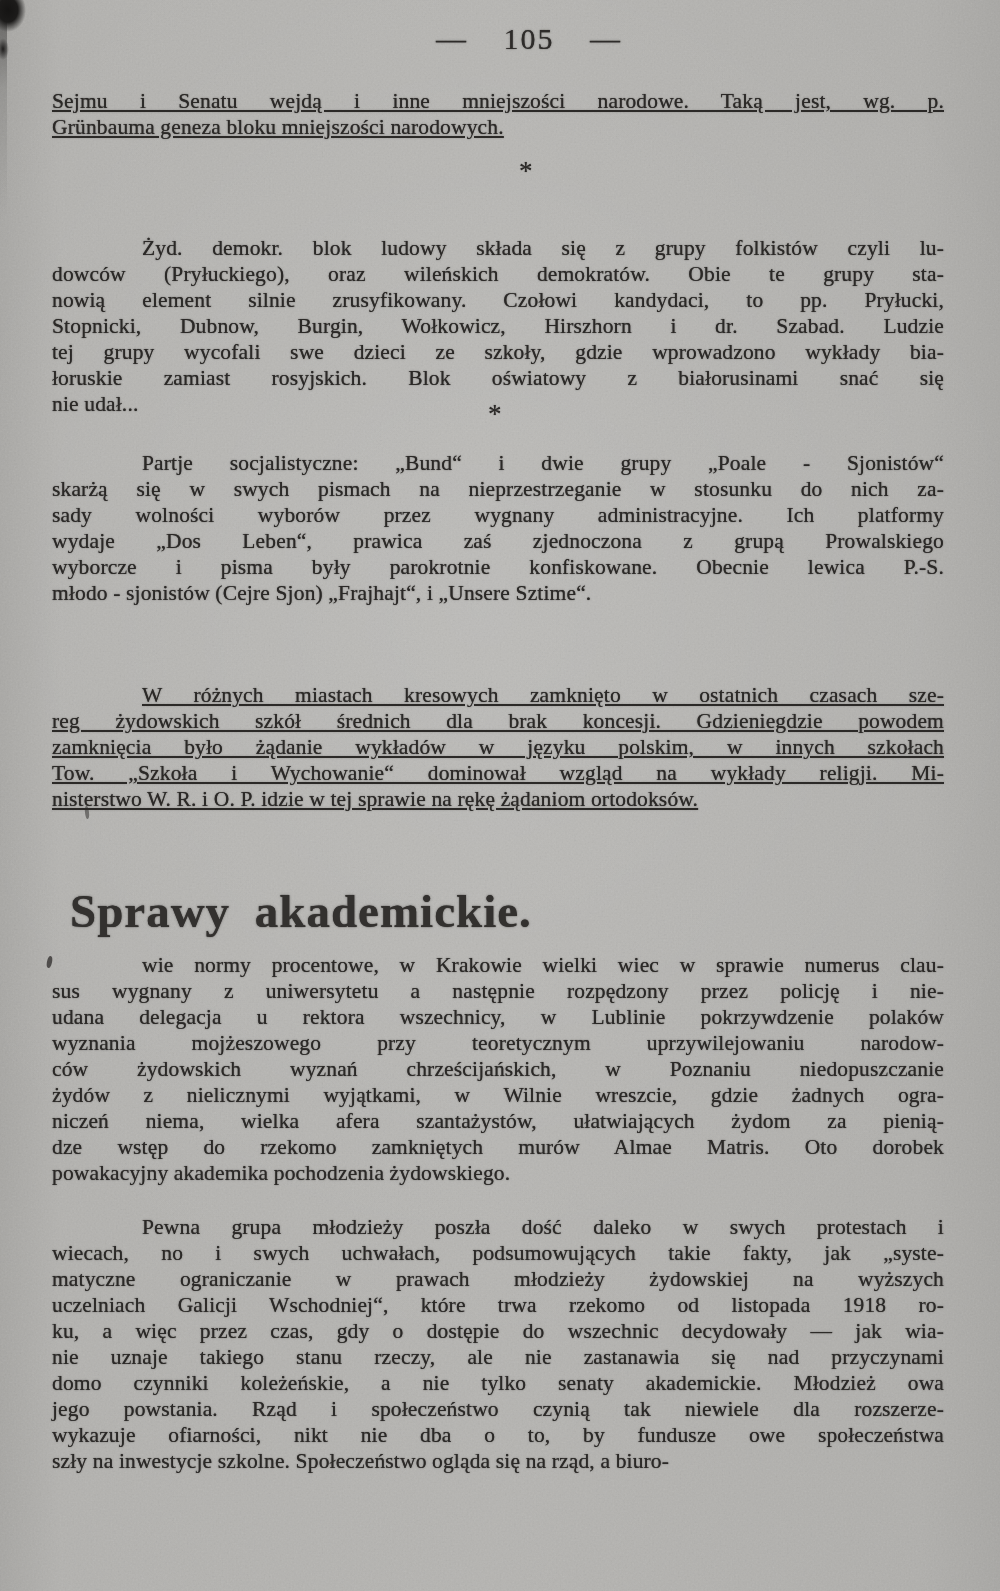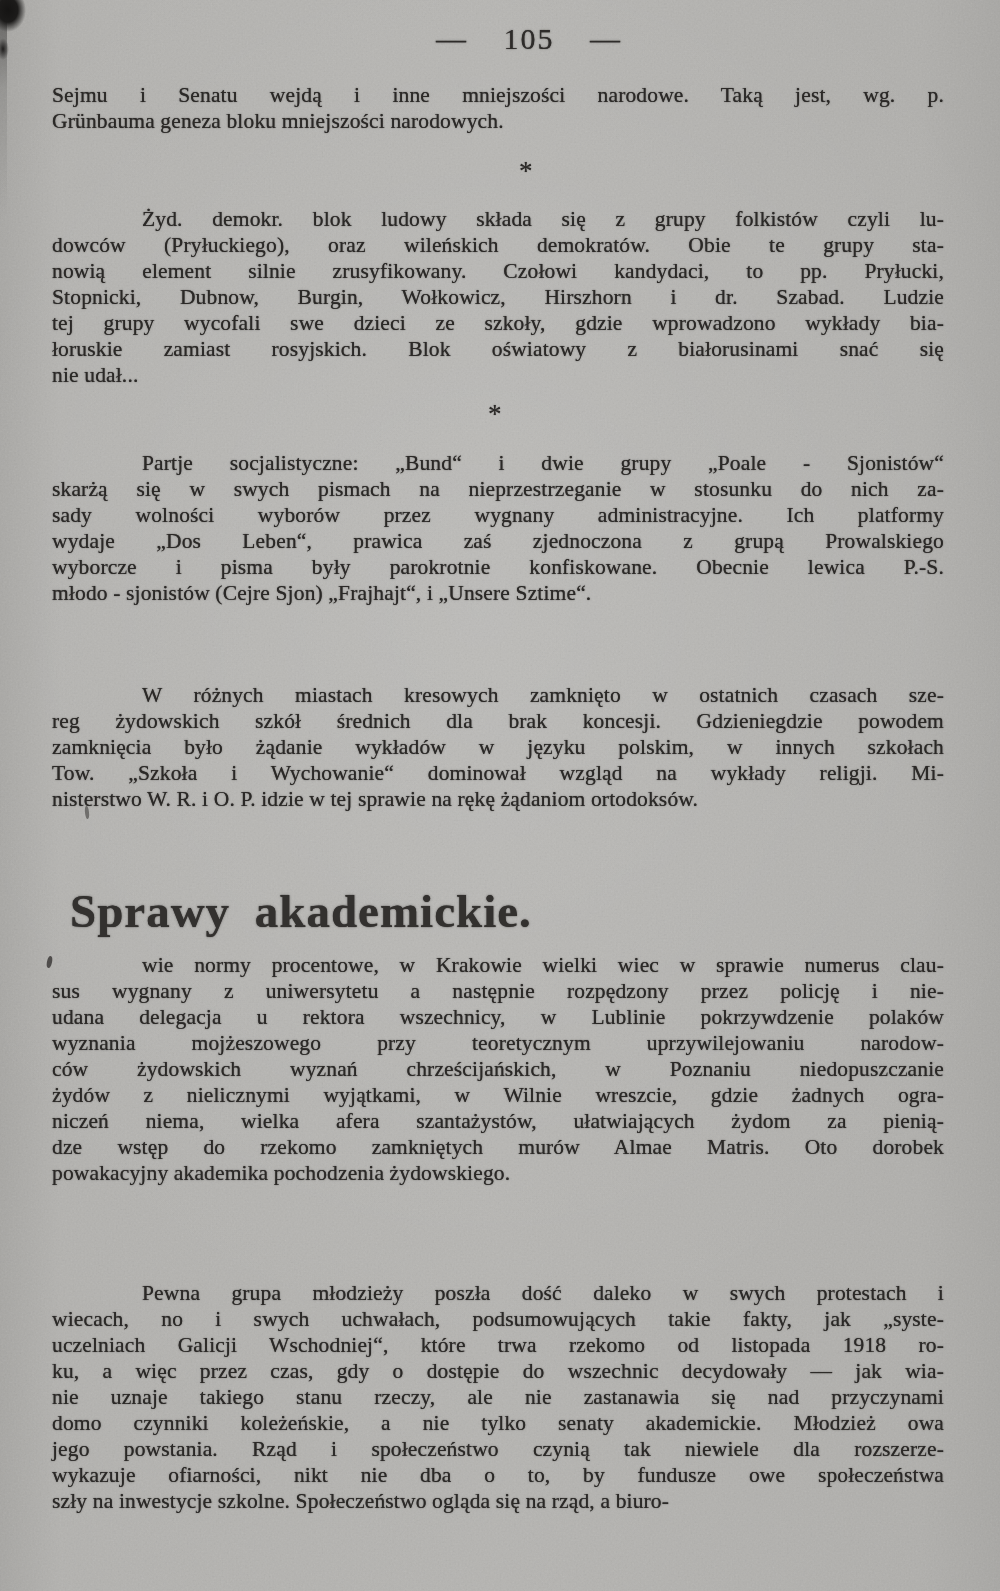--- a/index.html
+++ b/index.html
@@ -27,26 +27,26 @@
   .para{
     position:absolute;left:52px;width:892px;
     font-size:21.5px;line-height:26px;letter-spacing:.15px;
     color:#2b2927;
     text-shadow:0 0 .8px rgba(40,38,36,.85), 0 0 2.5px rgba(40,38,36,.22);
   }
   .para .line{text-align:justify;text-align-last:justify;-moz-text-align-last:justify;}
   .para .line:last-child{text-align-last:auto;-moz-text-align-last:auto;}
   .indent .line:first-child{text-indent:90px;}
 
-  .p1{top:82px;}
-  .p2{top:206px;}
+  .p1{top:88px;text-decoration:underline;}
+  .p2{top:235px;}
   .p3{top:450px;}
-  .p4{top:682px;}
+  .p4{top:682px;text-decoration:underline;}
   .p5{top:952px;}
-  .p6{top:1280px;}
+  .p6{top:1214px;}
 
   .star{
     position:absolute;font-size:27px;color:#2b2927;
     text-shadow:0 0 1px rgba(40,38,36,.8);
   }
   .s1{left:519px;top:156px;}
   .s2{left:488px;top:399px;}
 
   .heading{
     position:absolute;left:54px;top:868px;margin:16px;
@@ -153,20 +153,21 @@
       <div class="line">ców żydowskich wyznań  chrześcijańskich,  w Poznaniu niedopuszczanie</div>
       <div class="line">żydów z nielicznymi wyjątkami, w Wilnie wreszcie, gdzie żadnych ogra-</div>
       <div class="line">niczeń niema, wielka afera szantażystów, ułatwiających żydom za pienią-</div>
       <div class="line">dze wstęp do rzekomo zamkniętych murów Almae Matris.  Oto  dorobek</div>
       <div class="line">powakacyjny akademika pochodzenia żydowskiego.</div>
     </div>
 
   <div class="para p6 indent">
       <div class="line">Pewna grupa młodzieży poszła dość daleko w swych protestach i</div>
       <div class="line">wiecach, no i swych uchwałach, podsumowujących takie fakty, jak „syste-</div>
+      <div class="line">matyczne ograniczanie w prawach  młodzieży  żydowskiej na wyższych</div>
       <div class="line">uczelniach Galicji Wschodniej“, które trwa rzekomo od listopada 1918 ro-</div>
       <div class="line">ku, a więc przez czas, gdy o dostępie do wszechnic decydowały — jak wia-</div>
       <div class="line">nie uznaje takiego stanu rzeczy, ale nie zastanawia się nad przyczynami</div>
       <div class="line">domo czynniki koleżeńskie, a nie tylko senaty akademickie.  Młodzież owa</div>
       <div class="line">jego powstania.  Rząd i społeczeństwo czynią tak niewiele dla rozszerze-</div>
       <div class="line">wykazuje ofiarności, nikt nie dba o to, by fundusze  owe społeczeństwa</div>
       <div class="line">szły na inwestycje szkolne.  Społeczeństwo ogląda się na rząd, a biuro-</div>
     </div>
 
 </div>

